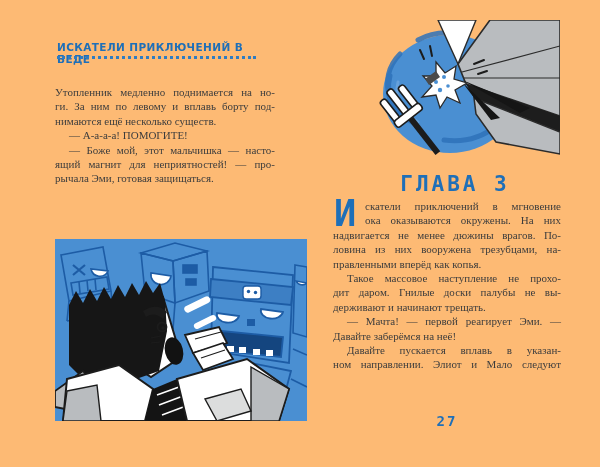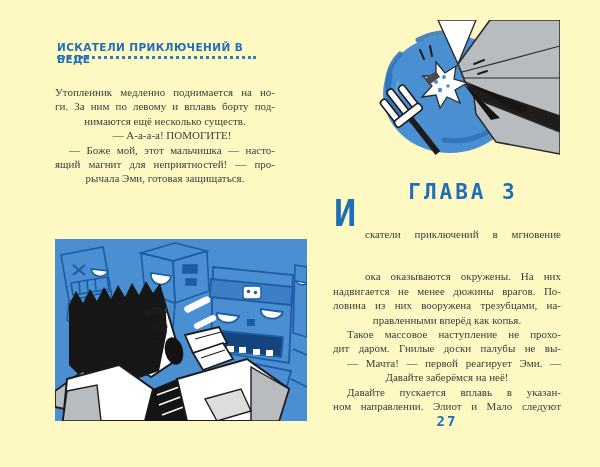--- a/index.html
+++ b/index.html
@@ -1,29 +1,29 @@
 <!DOCTYPE html>
 <html><head>
 <meta charset="utf-8">
 <style>
   html,body{margin:0;padding:0;background:#fff;}
-  .spread{position:relative;width:600px;height:467px;background:#fef9c3;overflow:hidden;
+  .spread{position:relative;width:600px;height:467px;background:#fdba74;overflow:hidden;
           font-family:"Liberation Serif", serif;}
   
   .textcol{position:absolute;}
-  .ln{font-size:11px;line-height:14.4px;color:#3d3d3d;white-space:normal;text-align:center;}
+  .ln{font-size:11px;line-height:14.4px;color:#3d3d3d;white-space:normal;}
   .j{text-align:justify;text-align-last:justify;}
   .ind{text-indent:14px;}
-  .dc{padding-left:32px;margin-top:28px;}
+  .dc{padding-left:32px;}
   .running-head{position:absolute;left:57px;top:41px;width:210px;
       font-family:"DejaVu Sans", sans-serif;font-weight:bold;font-size:10.5px;
       letter-spacing:0.4px;color:#1e6fb8;}
   .dotted-rule{position:absolute;left:57px;top:56px;width:199px;height:0;
       border-top:3px dotted #2f7cc2;}
-  .chapter{position:absolute;left:333px;top:164px;width:228px;margin:16px;text-align:center;
+  .chapter{position:absolute;left:333px;top:164px;width:228px;margin:8px;text-align:center;
       font-family:"DejaVu Sans Mono", monospace;font-weight:bold;font-size:21px;
       letter-spacing:3px;color:#1e6fb8;}
   .dropcap{position:absolute;left:334px;top:199px;width:30px;height:29px;
       font-family:"DejaVu Sans Mono", monospace;font-weight:bold;font-size:37px;
       line-height:29px;color:#1e6fb8;}
   .pageno{position:absolute;left:333px;top:413px;width:228px;text-align:center;
       font-family:"DejaVu Sans Mono", monospace;font-weight:bold;font-size:14px;
       letter-spacing:2px;color:#1e6fb8;}
   
   figure{margin:0;padding:0;position:absolute;}
@@ -180,20 +180,21 @@
   <div class="dropcap">И</div>
 
   <div class="textcol" style="left:333px;top:199px;width:228px;">
     <div class="ln j dc">скатели приключений в мгновение</div>
     <div class="ln j dc">ока оказываются окружены. На них</div>
     <div class="ln j">надвигается не менее дюжины врагов. По-</div>
     <div class="ln j">ловина из них вооружена трезубцами, на-</div>
     <div class="ln">правленными вперёд как копья.</div>
     <div class="ln j ind">Такое массовое наступление не прохо-</div>
     <div class="ln j">дит даром. Гнилые доски палубы не вы-</div>
+    <div class="ln">держивают и начинают трещать.</div>
     <div class="ln j ind">— Мачта! — первой реагирует Эми. —</div>
     <div class="ln">Давайте заберёмся на неё!</div>
     <div class="ln j ind">Давайте пускается вплавь в указан-</div>
     <div class="ln j">ном направлении. Элиот и Мало следуют</div>
   </div>
 
   <div class="pageno">27</div>
 
 </div>
 

